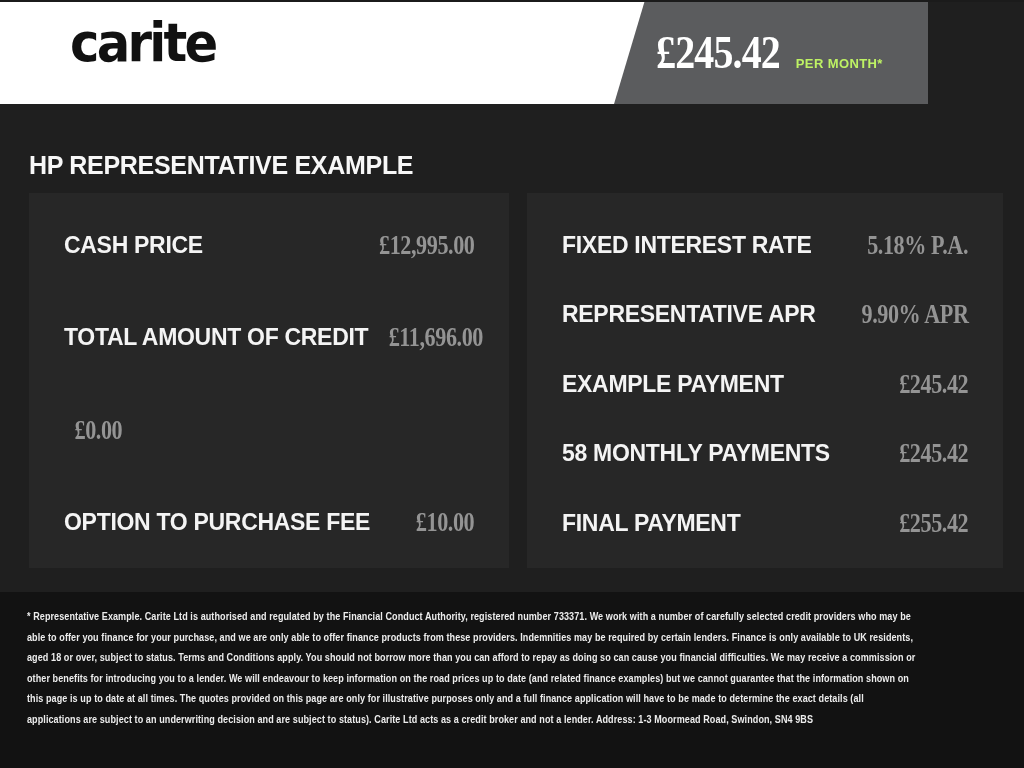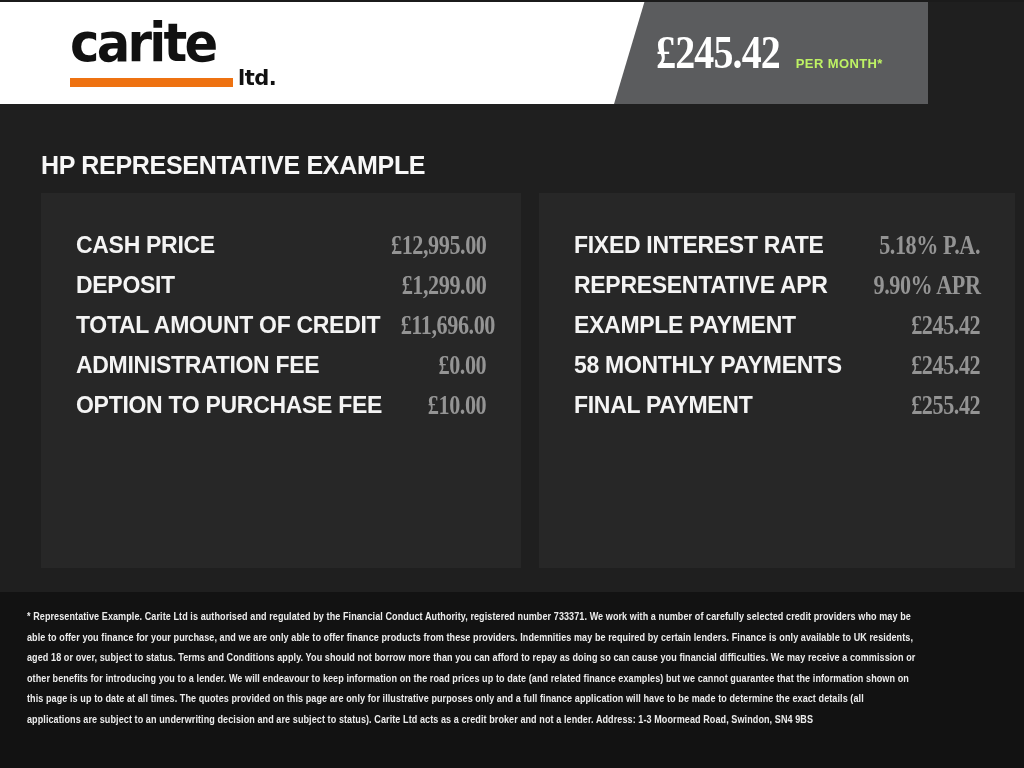--- a/index.html
+++ b/index.html
@@ -38,29 +38,29 @@
     font-family:"Liberation Serif", serif;font-weight:700;color:#ffffff;
     font-size:47px;letter-spacing:-1px;transform:scaleX(.85);transform-origin:0 50%;
     white-space:nowrap;
   }
   .badge-period{
     font-weight:bold;color:#bef264;font-size:13px;letter-spacing:0.4px;
     margin-left:-6px;white-space:nowrap;
   }
 
   
-  .main{position:absolute;left:16px;top:104px;width:956px;height:488px;background:#1f1f1f;}
+  .main{position:absolute;left:4px;top:104px;width:956px;height:488px;background:#1f1f1f;}
   .page-heading{
     position:absolute;left:25px;top:30px;
     font-size:25px;font-weight:bold;color:#f7f7f7;letter-spacing:-0.3px;white-space:nowrap;
   }
   .panel{
     position:absolute;top:89px;height:375px;background:#272727;
     box-sizing:border-box;display:flex;flex-direction:column;
-    justify-content:flex-start;padding:32px 35px 25px 35px;
+    justify-content:space-between;padding:32px 35px 25px 35px;
   }
   .panel-left{left:25px;width:480px;}
   .panel-right{left:523px;width:476px;}
   .f-row{height:40px;display:flex;align-items:center;justify-content:space-between;}
   .f-label{
     font-size:23px;font-weight:bold;color:#f4f4f4;letter-spacing:-0.3px;white-space:nowrap;
   }
   .f-value{
     font-family:"Liberation Serif", serif;font-weight:700;color:#949494;
     font-size:27px;letter-spacing:-0.5px;white-space:nowrap;
@@ -76,52 +76,43 @@
   }
 </style>
 </head>
 <body>
 
 <div class="top-strip"></div>
 
 <header class="header">
   <div class="logo">
     <div class="logo-word">carite</div>
-    <div class="logo-underline-row">
-      <div class="logo-bar"></div>
-      <div class="logo-ltd">ltd.</div>
-    </div>
   </div>
 
   <div class="badge">
     <div class="badge-inner">
       <span class="badge-price">£245.42</span>
       <span class="badge-period">PER MONTH*</span>
     </div>
   </div>
 </header>
 
 <main class="main">
   <h1 class="page-heading">HP REPRESENTATIVE EXAMPLE</h1>
 
   <section class="panel panel-left">
     <div class="f-row">
       <span class="f-label">CASH PRICE</span>
       <span class="f-value">£12,995.00</span>
     </div>
     <div class="f-row">
-      <span class="f-label">DEPOSIT</span>
-      <span class="f-value">£1,299.00</span>
-    </div>
-    <div class="f-row">
       <span class="f-label">TOTAL AMOUNT OF CREDIT</span>
       <span class="f-value">£11,696.00</span>
     </div>
     <div class="f-row">
-      <span class="f-label">ADMINISTRATION FEE</span>
       <span class="f-value">£0.00</span>
     </div>
     <div class="f-row">
       <span class="f-label">OPTION TO PURCHASE FEE</span>
       <span class="f-value">£10.00</span>
     </div>
   </section>
 
   <section class="panel panel-right">
     <div class="f-row">

